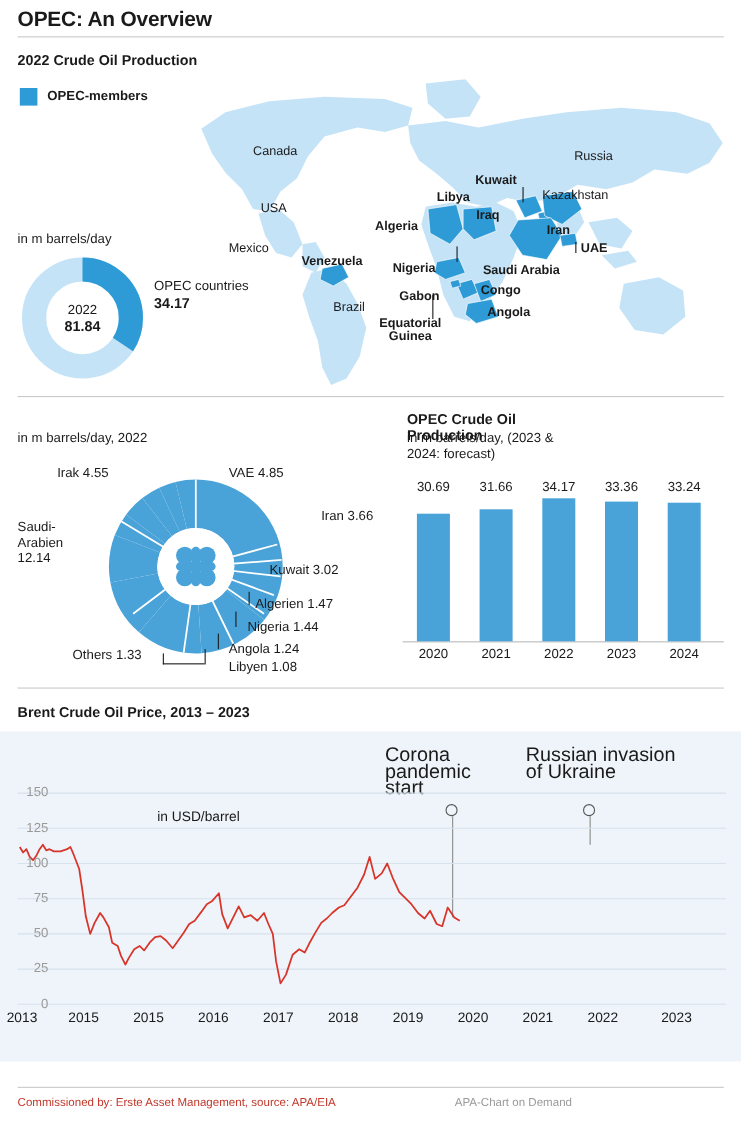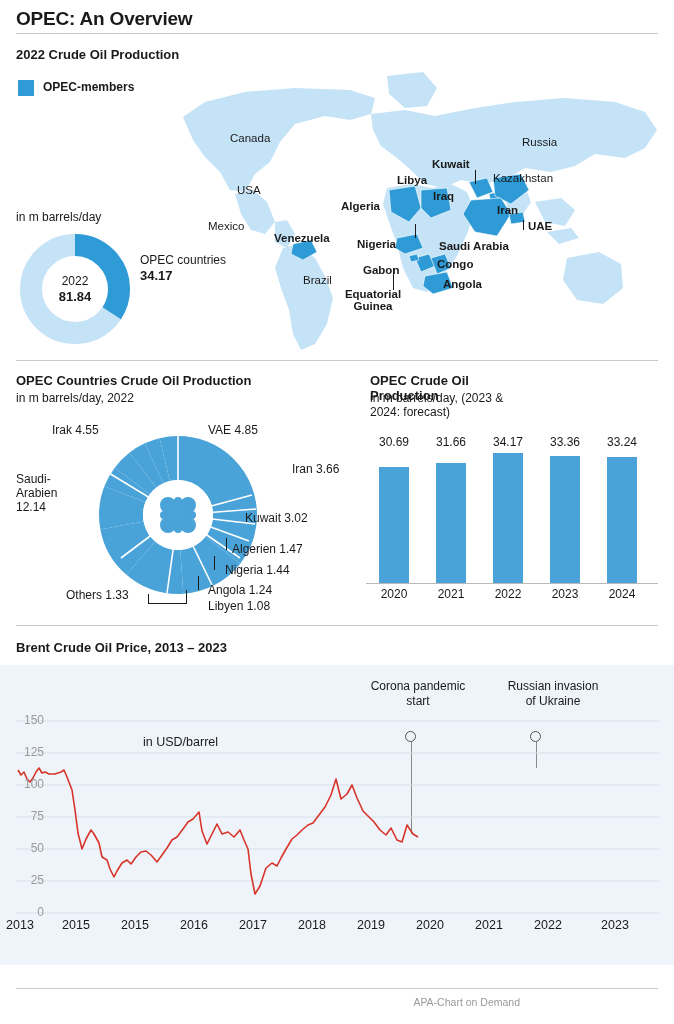--- a/index.html
+++ b/index.html
@@ -80,21 +80,21 @@
   .bar-axis { position:absolute; left:0; bottom:21px; width:292px; height:1px; background:#b9b9b9; }
 
   .rule-3 { position:absolute; left:16px; top:625px; width:642px; height:1px; background:#c9c9c9; }
 
   
   .h3 { position:absolute; left:16px; top:640px; font-size:13px; font-weight:bold; }
   .linebox {
     position:absolute; left:0px; top:665px; width:674px; height:300px;
     background:#eef4f9;
   }
-  .ann { position:absolute; font-size:12px; line-height:15px; text-align:center; }
+  .ann { position:absolute; font-size:18px; line-height:15px; text-align:left; }
   .ann-dot {
     position:absolute; width:11px; height:11px; border-radius:50%;
     border:1.5px solid #555; background:#eef4f9;
   }
   .ann-line { position:absolute; width:1px; background:#8a8a8a; }
   .y-lab { position:absolute; font-size:12px; color:#9a9a9a; text-align:right; width:26px; }
   .x-lab { position:absolute; font-size:12.5px; color:#1a1a1a; text-align:center; width:46px; }
   .usd-lab { position:absolute; font-size:12.5px; }
 
   
@@ -210,21 +210,20 @@
       <span class="big">81.84</span>
     </div>
   </div>
   <div class="donut-side">
     <div>OPEC countries</div>
     <div class="big">34.17</div>
   </div>
 
   <div class="rule-2"></div>
 
-  <div class="h2-left">OPEC Countries Crude Oil Production</div>
   <div class="sub-left">in m barrels/day, 2022</div>
   <div class="h2-right">OPEC Crude Oil Production</div>
   <div class="sub-right">in m barrels/day, (2023 &amp; 2024: forecast)</div>
 
   <div class="donut2">
     <svg width="180" height="180" viewBox="0 0 180 180">
       <g transform="rotate(-90 90 90)" fill="none" stroke="#4aa3d8" stroke-width="44">
 
         <circle cx="90" cy="90" r="57" stroke-dasharray="127.2 230.9" stroke-dashoffset="0"></circle>
 
@@ -361,15 +360,16 @@
     <span class="x-lab" style="left:230px; top:253px;">2017</span>
     <span class="x-lab" style="left:289px; top:253px;">2018</span>
     <span class="x-lab" style="left:348px; top:253px;">2019</span>
     <span class="x-lab" style="left:407px; top:253px;">2020</span>
     <span class="x-lab" style="left:466px; top:253px;">2021</span>
     <span class="x-lab" style="left:525px; top:253px;">2022</span>
     <span class="x-lab" style="left:592px; top:253px;">2023</span>
   </div>
 
   <div class="rule-4"></div>
+  <div class="credit">Commissioned by: Erste Asset Management, source: APA/EIA</div>
   <div class="credit-r">APA-Chart on Demand</div>
 
 </div>
 
 </body></html>

